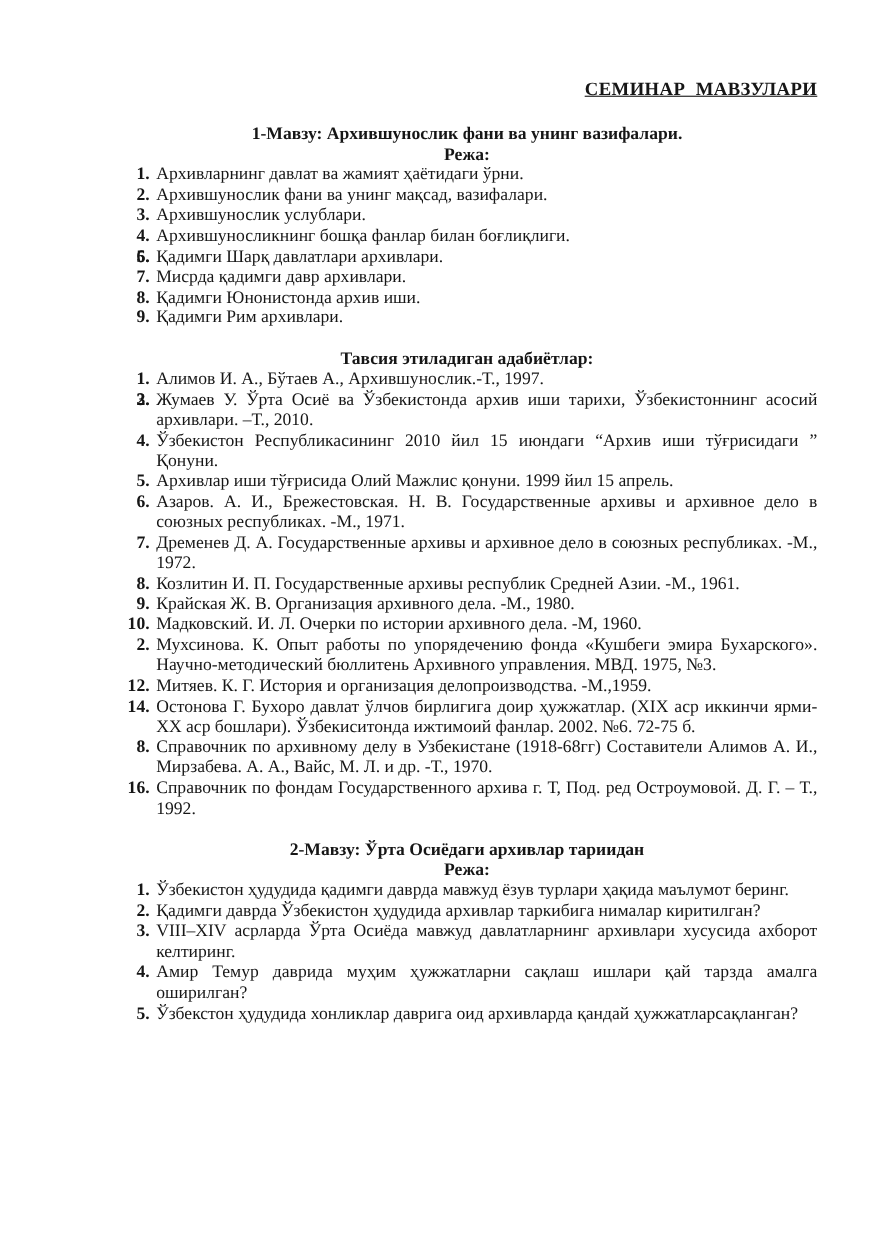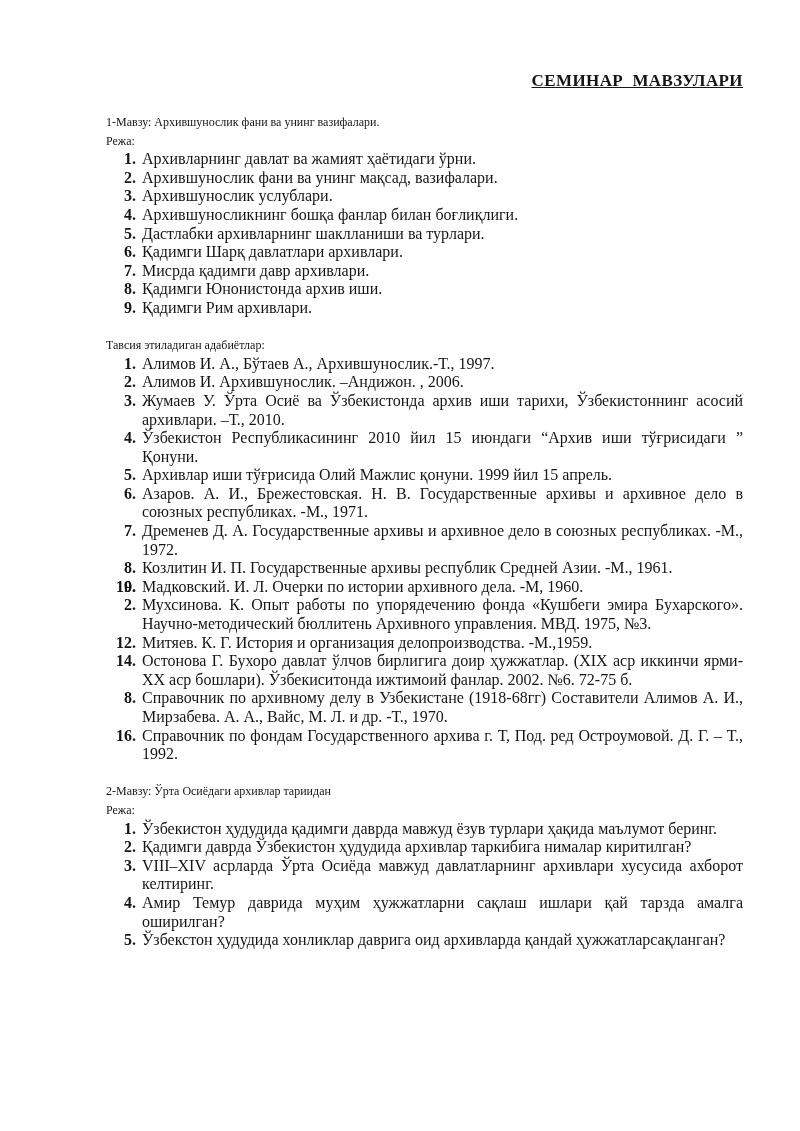--- a/index.html
+++ b/index.html
@@ -23,22 +23,23 @@
     font-size: 17px;
     line-height: 22px;
     letter-spacing: 0.4px;
     text-decoration: underline;
     white-space: pre;
     margin-bottom: 21px;
   }
   section { margin: 0; }
   section + section { margin-top: 18.6px; }
   .heading {
-    font-weight: normal;
-    font-size: 12px;
+    text-align: center;
+    font-weight: bold;
+    font-size: 16px;
     line-height: 18.6px;
   }
   .item {
     position: relative;
     padding-left: 36px;
     text-align: justify;
     font-size: 16px;
     line-height: 18.6px;
   }
   .item .num {
@@ -55,37 +56,37 @@
 <div class="page">
   <div class="doc-header">СЕМИНАР  МАВЗУЛАРИ</div>
   <div id="sections">
       <section>
         <div class="heading">1-Мавзу: Архившунослик фани ва унинг вазифалари.</div>
         <div class="heading">Режа:</div>
         <div class="item"><span class="num">1.</span><span>Архивларнинг давлат ва жамият ҳаётидаги ўрни.</span></div>
         <div class="item"><span class="num">2.</span><span>Архившунослик фани ва унинг мақсад, вазифалари.</span></div>
         <div class="item"><span class="num">3.</span><span>Архившунослик услублари.</span></div>
         <div class="item"><span class="num">4.</span><span>Архившуносликнинг бошқа фанлар билан боғлиқлиги.</span></div>
-        <div class="item"><span class="num">5.</span><span>Дастлабки архивларнинг шаклланиши ва турлари.</span></div>
+        <div class="item"><span class="num">5.</span></div>
         <div class="item"><span class="num">6.</span><span>Қадимги Шарқ давлатлари архивлари.</span></div>
         <div class="item"><span class="num">7.</span><span>Мисрда қадимги давр архивлари.</span></div>
         <div class="item"><span class="num">8.</span><span>Қадимги Юнонистонда архив иши.</span></div>
         <div class="item"><span class="num">9.</span><span>Қадимги Рим архивлари.</span></div>
       </section>
       <section>
         <div class="heading">Тавсия этиладиган адабиётлар:</div>
         <div class="item"><span class="num">1.</span><span>Алимов И. А., Бўтаев А., Архившунослик.-Т., 1997.</span></div>
-        <div class="item"><span class="num">2.</span><span>Алимов И. Архившунослик. –Андижон. , 2006.</span></div>
+        <div class="item"><span class="num">2.</span></div>
         <div class="item"><span class="num">3.</span><span>Жумаев У. Ўрта Осиё ва Ўзбекистонда архив иши тарихи, Ўзбекистоннинг асосий архивлари. –Т., 2010.</span></div>
         <div class="item"><span class="num">4.</span><span>Ўзбекистон Республикасининг 2010 йил 15 июндаги “Архив иши тўғрисидаги ” Қонуни.</span></div>
         <div class="item"><span class="num">5.</span><span>Архивлар иши тўғрисида Олий Мажлис қонуни. 1999 йил 15 апрель.</span></div>
         <div class="item"><span class="num">6.</span><span>Азаров. А. И., Брежестовская. Н. В. Государственные архивы и архивное дело в союзных республиках. -М., 1971.</span></div>
         <div class="item"><span class="num">7.</span><span>Дременев Д. А. Государственные архивы и архивное дело в союзных республиках. -М., 1972.</span></div>
         <div class="item"><span class="num">8.</span><span>Козлитин И. П. Государственные архивы республик Средней Азии. -М., 1961.</span></div>
-        <div class="item"><span class="num">9.</span></div>
+        <div class="item"><span class="num">9.</span><span>Крайская Ж. В. Организация архивного дела. -М., 1980.</span></div>
         <div class="item"><span class="num">10.</span><span>Мадковский. И. Л. Очерки по истории архивного дела. -М, 1960.</span></div>
         <div class="item"><span class="num">2.</span><span>Мухсинова. К. Опыт работы по упорядечению фонда «Кушбеги эмира Бухарского». Научно-методический бюллитень Архивного управления. МВД. 1975, №3.</span></div>
         <div class="item"><span class="num">12.</span><span>Митяев. К. Г. История и организация делопроизводства. -М.,1959.</span></div>
         <div class="item"><span class="num">14.</span><span>Остонова Г. Бухоро давлат ўлчов бирлигига доир ҳужжатлар. (XIX аср иккинчи ярми-XX аср бошлари). Ўзбекиситонда ижтимоий фанлар. 2002. №6. 72-75 б.</span></div>
         <div class="item"><span class="num">8.</span><span>Справочник по архивному делу в Узбекистане (1918-68гг) Составители Алимов А. И., Мирзабева. А. А., Вайс, М. Л. и др. -Т., 1970.</span></div>
         <div class="item"><span class="num">16.</span><span>Справочник по фондам Государственного архива г. Т, Под. ред Остроумовой. Д. Г. – Т., 1992.</span></div>
       </section>
       <section>
         <div class="heading">2-Мавзу: Ўрта Осиёдаги архивлар тариидан</div>
         <div class="heading">Режа:</div>

